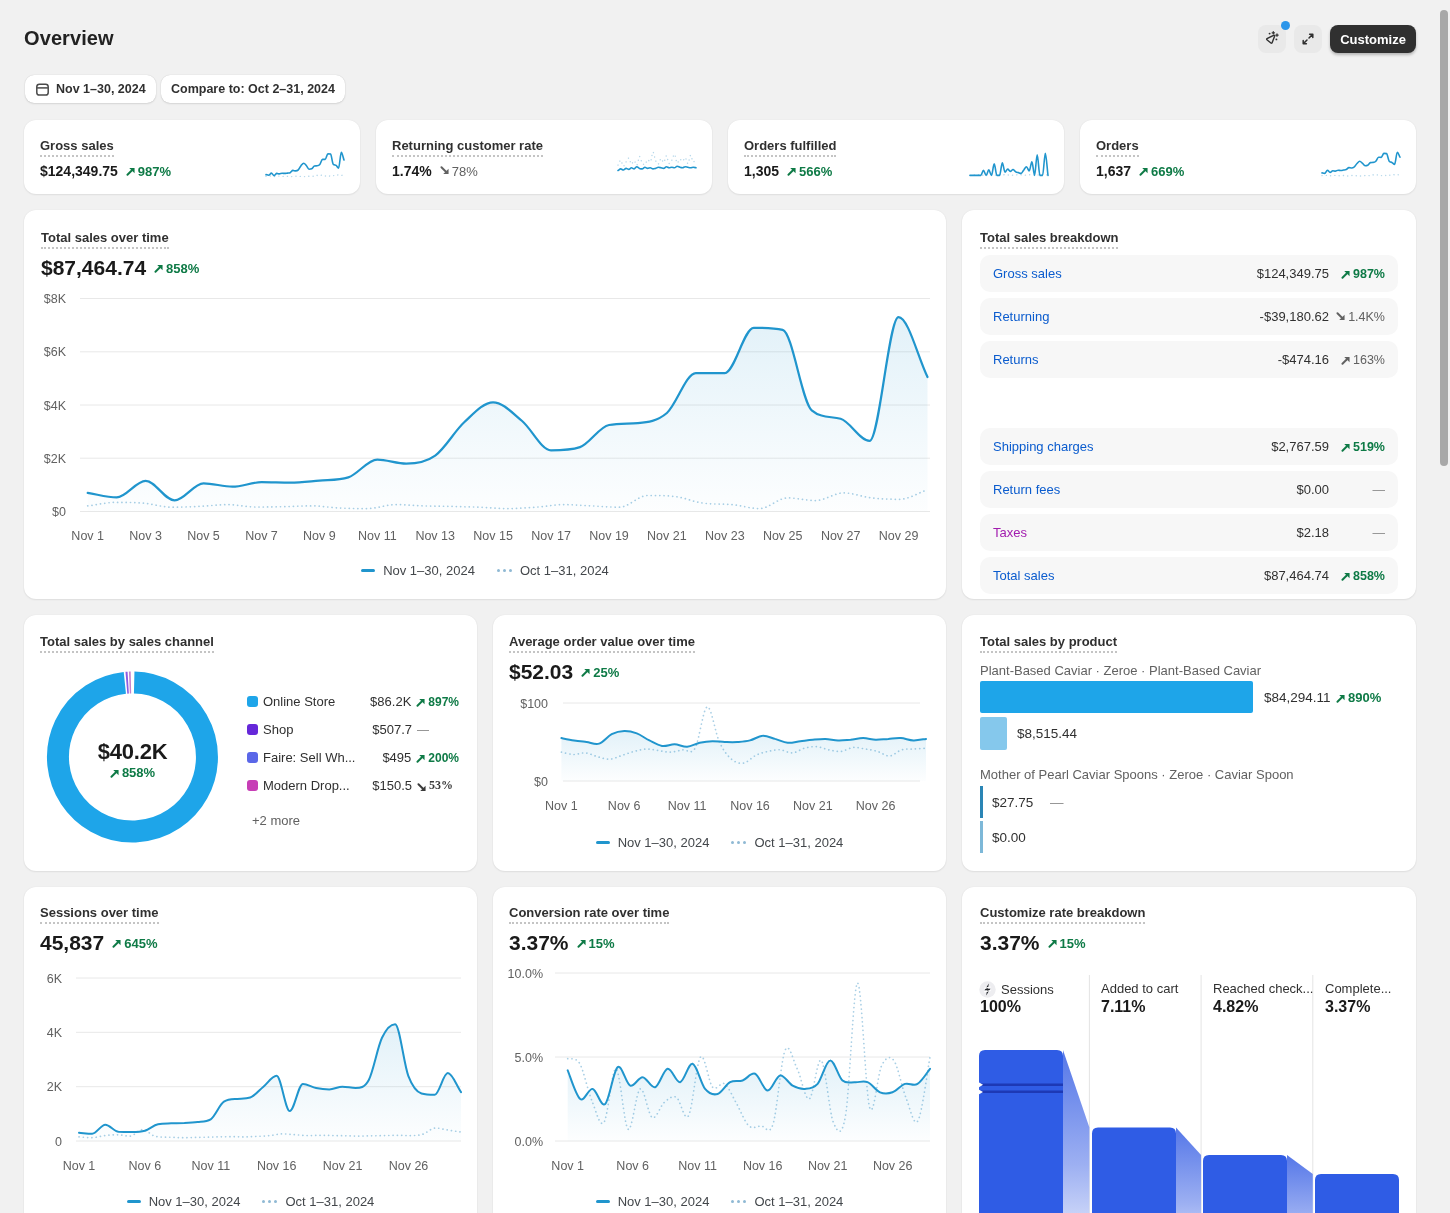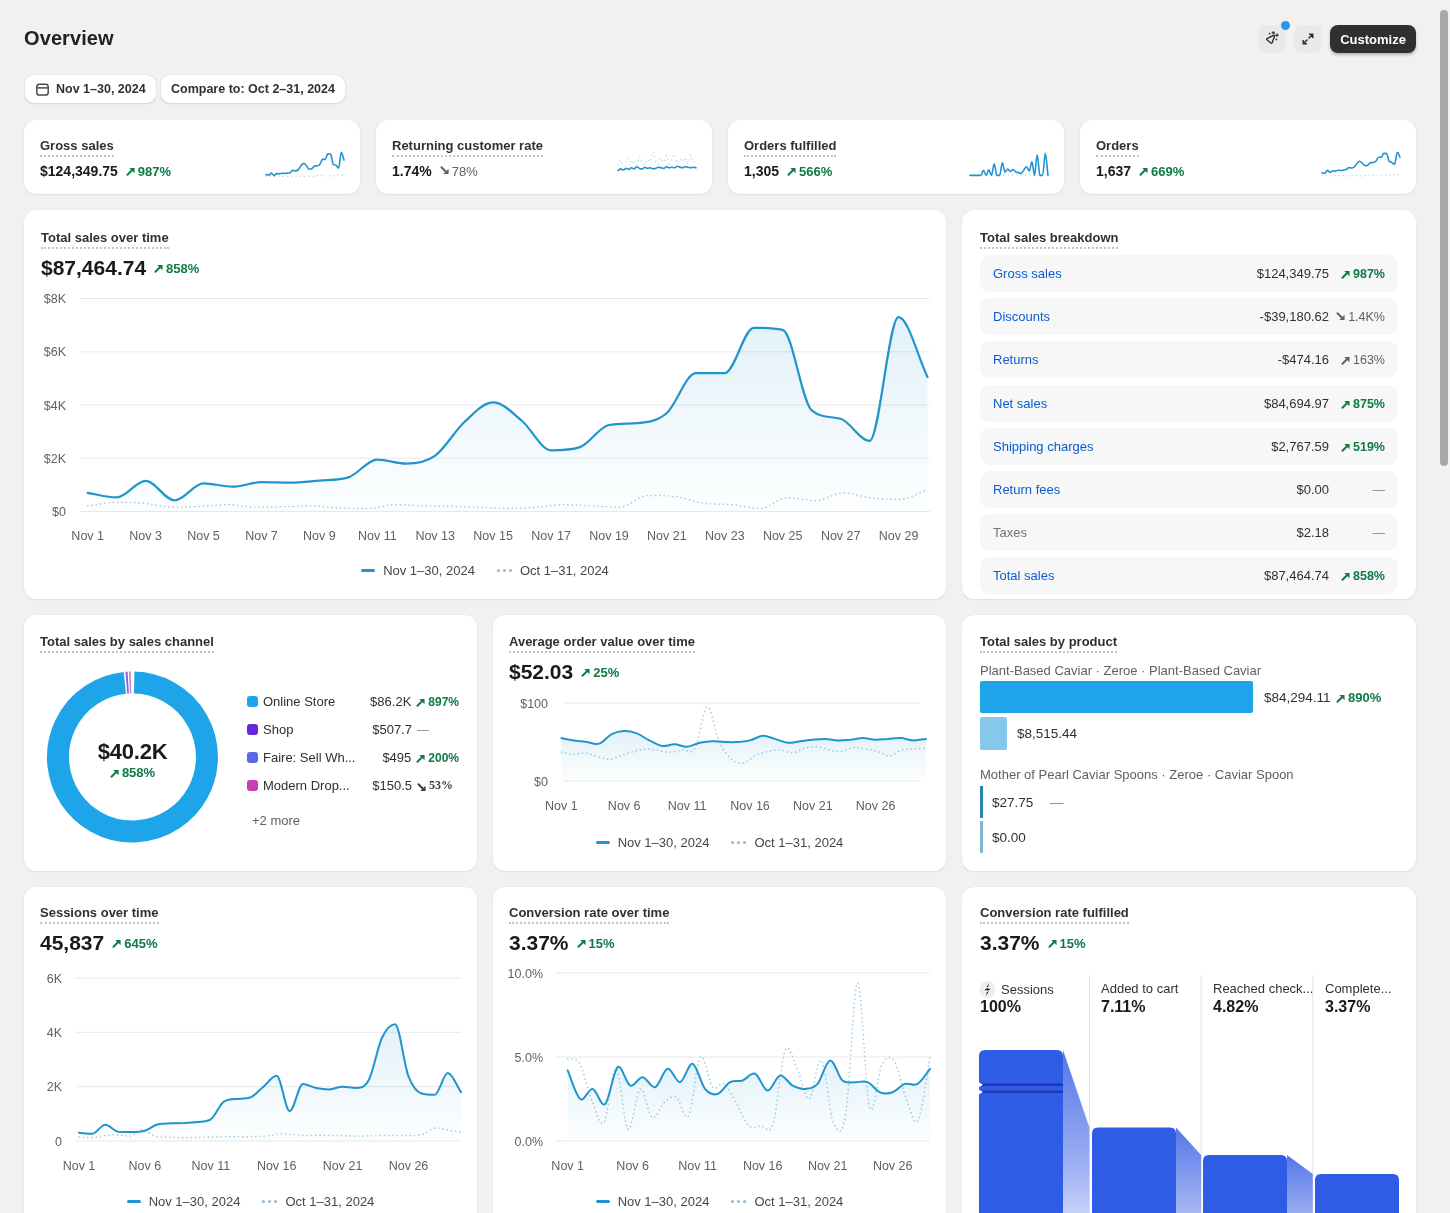--- a/index.html
+++ b/index.html
@@ -34,21 +34,21 @@
 .kpi .vrow .chg { margin-left:8px; font-size:13px; }
 .kpi svg.sp { position:absolute; right:14px; top:25px; }
 .legend { position:absolute; display:flex; align-items:center; justify-content:center;
   font-size:13px; color:#43474b; gap:8px; }
 .lg-line { width:14px; height:3px; border-radius:2px; background:#2095cd; }
 .lg-dots { display:flex; gap:3px; margin-left:14px; }
 .lg-dots i { width:3px; height:3px; border-radius:50%; background:#8fb9d4; }
 .brow { position:absolute; left:18px; width:418px; height:37px; background:#f7f7f7; border-radius:10px;
   display:flex; align-items:center; font-size:13px; padding:0 13px; }
 .blk { color:#0b5cce; }
-.drk { color:#737373; }
+.drk { color:#a21caf; }
 .bval { margin-left:auto; color:#303030; }
 .bchg { width:52px; margin-left:4px; text-align:right; display:inline-flex; justify-content:flex-end; font-size:12.5px; }
 .dleg { position:absolute; left:223px; width:212px; display:flex; align-items:center; font-size:13px; }
 .sq { width:11px; height:11px; border-radius:3px; margin-right:5px; flex:none; }
 .dlab { color:#303030; white-space:nowrap; }
 .dval { margin-left:auto; color:#303030; }
 .dchg { margin-left:5px; font-size:12px; min-width:42px; display:inline-flex; justify-content:flex-start; }
 .glab { position:absolute; font-size:13px; color:#616161; }
 .fcol-lab { position:absolute; font-size:13px; color:#303030; display:flex; align-items:center; }
 .fcol-val { position:absolute; font-size:16px; font-weight:700; color:#1a1a1a; }
@@ -184,47 +184,37 @@
       <span class="blk">Gross sales</span>
       <span class="bval">$124,349.75</span>
       <span class="bchg">
         <span class="chg-g"><svg class="arr" width="10" height="10" viewBox="0 0 11 11">
             <path d="M1.6 9.6 L6.0 5.2" stroke="#0e7a46" stroke-width="2.1" stroke-linecap="round"></path>
             <path d="M3.6 2.2 H9.4 V8.0 Z" fill="#0e7a46"></path>
           </svg>987%</span>
       </span>
     </div>
 <div class="brow" style="top:88px">
-      <span class="blk">Discounts</span>
+      <span class="blk">Returning</span>
       <span class="bval">-$39,180.62</span>
       <span class="bchg">
         <span class="chg-gr"><svg class="arr" width="10" height="10" viewBox="0 0 11 11">
             <path d="M1.6 1.4 L6.0 5.8" stroke="#616161" stroke-width="2.1" stroke-linecap="round"></path>
             <path d="M9.4 3.0 V8.8 H3.6 Z" fill="#616161"></path>
           </svg>1.4K%</span>
       </span>
     </div>
 <div class="brow" style="top:131px">
       <span class="blk">Returns</span>
       <span class="bval">-$474.16</span>
       <span class="bchg">
         <span class="chg-gr"><svg class="arr" width="10" height="10" viewBox="0 0 11 11">
             <path d="M1.6 9.6 L6.0 5.2" stroke="#616161" stroke-width="2.1" stroke-linecap="round"></path>
             <path d="M3.6 2.2 H9.4 V8.0 Z" fill="#616161"></path>
           </svg>163%</span>
-      </span>
-    </div>
-<div class="brow" style="top:175px">
-      <span class="blk">Net sales</span>
-      <span class="bval">$84,694.97</span>
-      <span class="bchg">
-        <span class="chg-g"><svg class="arr" width="10" height="10" viewBox="0 0 11 11">
-            <path d="M1.6 9.6 L6.0 5.2" stroke="#0e7a46" stroke-width="2.1" stroke-linecap="round"></path>
-            <path d="M3.6 2.2 H9.4 V8.0 Z" fill="#0e7a46"></path>
-          </svg>875%</span>
       </span>
     </div>
 <div class="brow" style="top:218px">
       <span class="blk">Shipping charges</span>
       <span class="bval">$2,767.59</span>
       <span class="bchg">
         <span class="chg-g"><svg class="arr" width="10" height="10" viewBox="0 0 11 11">
             <path d="M1.6 9.6 L6.0 5.2" stroke="#0e7a46" stroke-width="2.1" stroke-linecap="round"></path>
             <path d="M3.6 2.2 H9.4 V8.0 Z" fill="#0e7a46"></path>
           </svg>519%</span>
@@ -451,21 +441,21 @@
       <span class="lg-dots">
         <i></i>
         <i></i>
         <i></i>
       </span>
       <span>Oct 1–31, 2024</span>
     </div>
 </div>
 
 <div class="card" style="left:962px;top:887px;width:454px;height:342px">
-  <div class="ctitle" style="left:18px;top:18px"><i>Conversion rate fulfilled</i></div>
+  <div class="ctitle" style="left:18px;top:18px"><i>Customize rate breakdown</i></div>
   <div class="bigval" style="left:18px;top:44px">3.37%<span class="pct"><svg class="arr" width="10" height="10" viewBox="0 0 11 11">
           <path d="M1.6 9.6 L6.0 5.2" stroke="#0e7a46" stroke-width="2.1" stroke-linecap="round"></path>
           <path d="M3.6 2.2 H9.4 V8.0 Z" fill="#0e7a46"></path>
         </svg>15%</span></div>
   <svg width="454" height="326" viewBox="0 0 454 326" style="position:absolute;left:0;top:0">
 <defs>
 <linearGradient id="fw0" gradientUnits="userSpaceOnUse" x1="0" y1="163" x2="0" y2="393">
           <stop offset="0" stop-color="#5577e8"></stop>
           <stop offset="0.5" stop-color="#9db0f2"></stop>
           <stop offset="1" stop-color="#ffffff"></stop>

